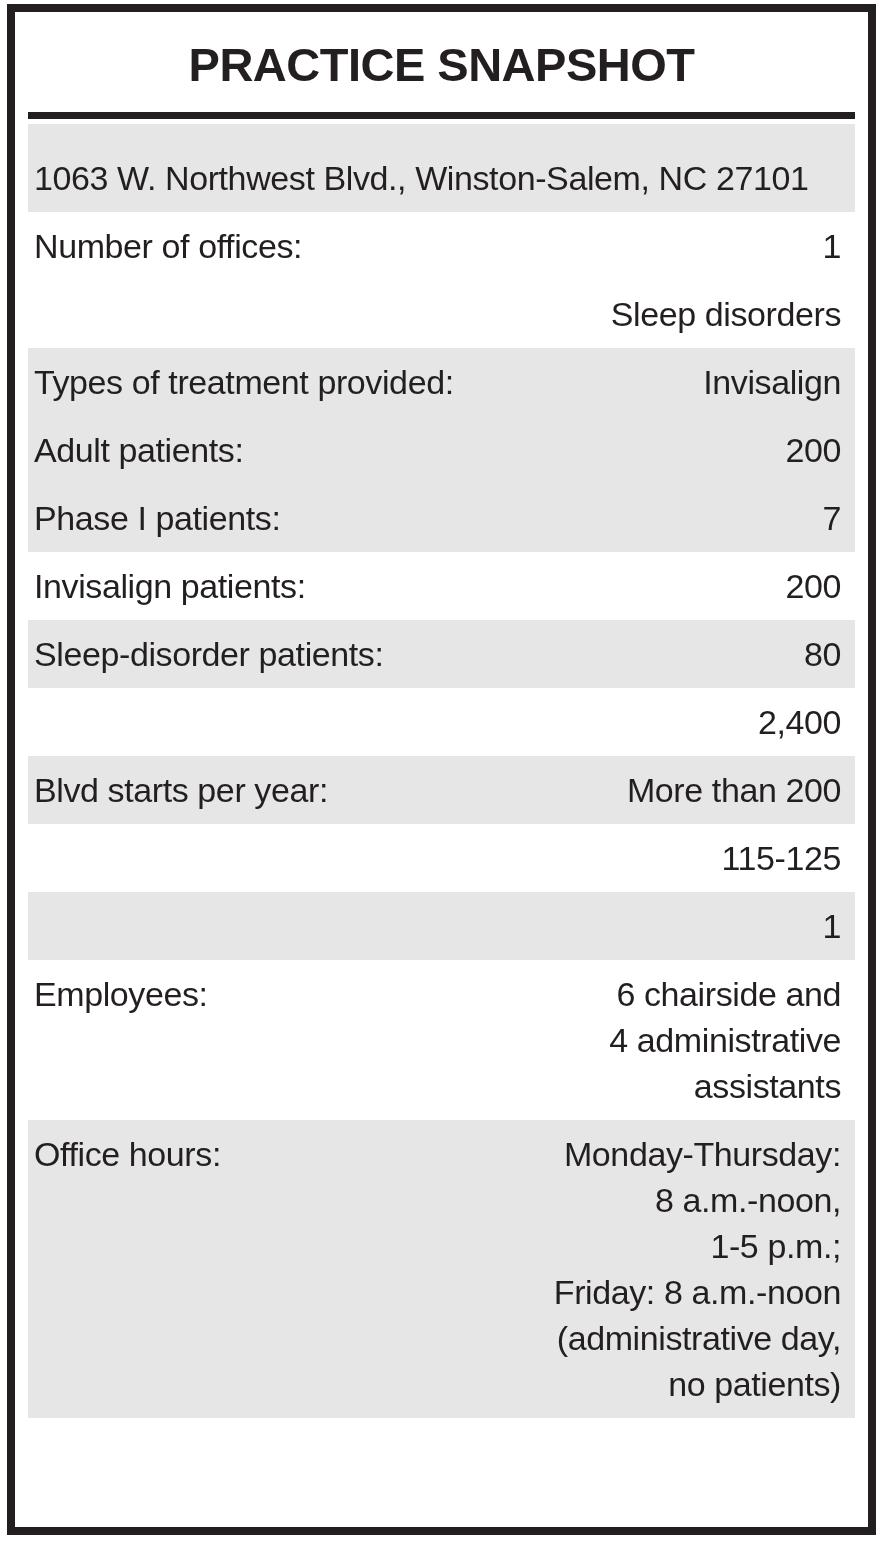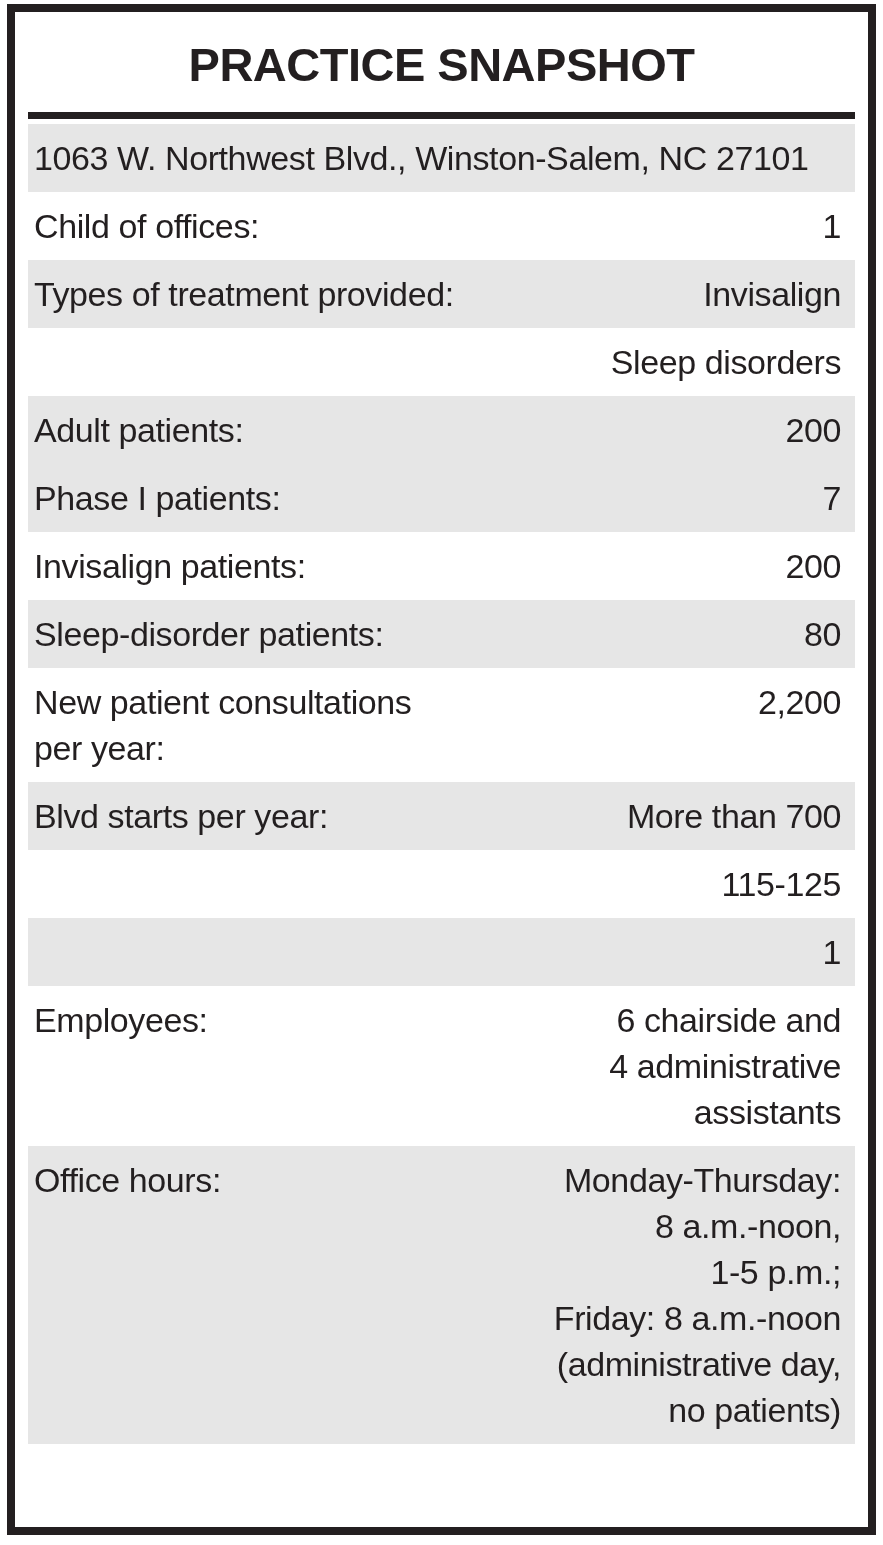--- a/index.html
+++ b/index.html
@@ -69,68 +69,67 @@
     white-space: pre-line;
     flex: 1 1 auto;
     min-width: 300px;
   }
   .row.address {
     display: block;
   }
   .row.address .label {
     max-width: none;
     white-space: nowrap;
+    margin-top: 20px;
   }
 </style>
 </head>
 <body>
 
 <div class="card">
   <div class="title">PRACTICE SNAPSHOT</div>
   <div class="rule"></div>
   <div>
       <div class="row alt address">
         <div class="label">1063 W. Northwest Blvd., Winston-Salem, NC 27101</div>
       </div>
       <div class="row">
-        <div class="label">Child of offices:</div>
+        <div class="label">Number of offices:</div>
         <div class="value">1</div>
+      </div>
+      <div class="row">
+        <div class="label"></div>
+        <div class="value">Sleep disorders</div>
       </div>
       <div class="row alt">
         <div class="label">Types of treatment provided:</div>
         <div class="value">Invisalign</div>
-      </div>
-      <div class="row">
-        <div class="label"></div>
-        <div class="value">Sleep disorders</div>
       </div>
       <div class="row alt">
         <div class="label">Adult patients:</div>
         <div class="value">200</div>
       </div>
       <div class="row alt">
         <div class="label">Phase I patients:</div>
         <div class="value">7</div>
       </div>
       <div class="row">
         <div class="label">Invisalign patients:</div>
         <div class="value">200</div>
       </div>
       <div class="row alt">
         <div class="label">Sleep-disorder patients:</div>
         <div class="value">80</div>
       </div>
       <div class="row">
-        <div class="label">New patient consultations
-per year:</div>
-        <div class="value">2,200</div>
+        <div class="value">2,400</div>
       </div>
       <div class="row alt">
         <div class="label">Blvd starts per year:</div>
-        <div class="value">More than 700</div>
+        <div class="value">More than 200</div>
       </div>
       <div class="row">
         <div class="value">115-125</div>
       </div>
       <div class="row alt">
         <div class="value">1</div>
       </div>
       <div class="row">
         <div class="label">Employees:</div>
         <div class="value">6 chairside and

